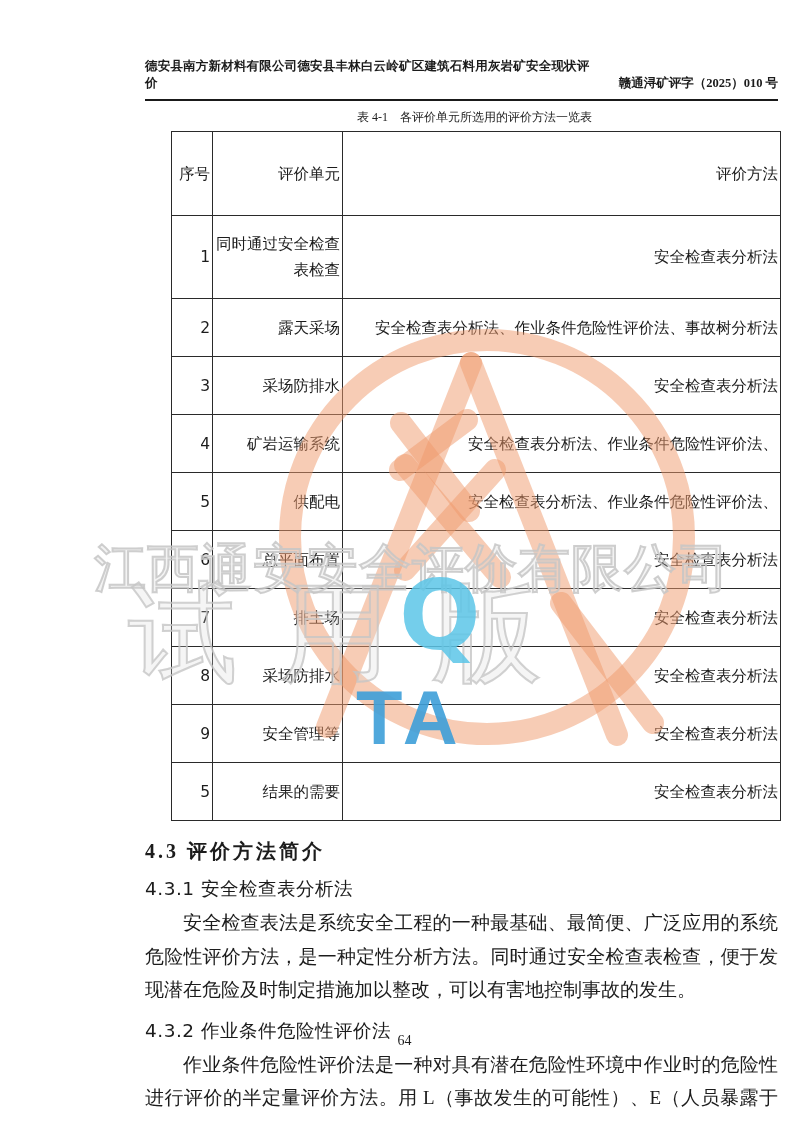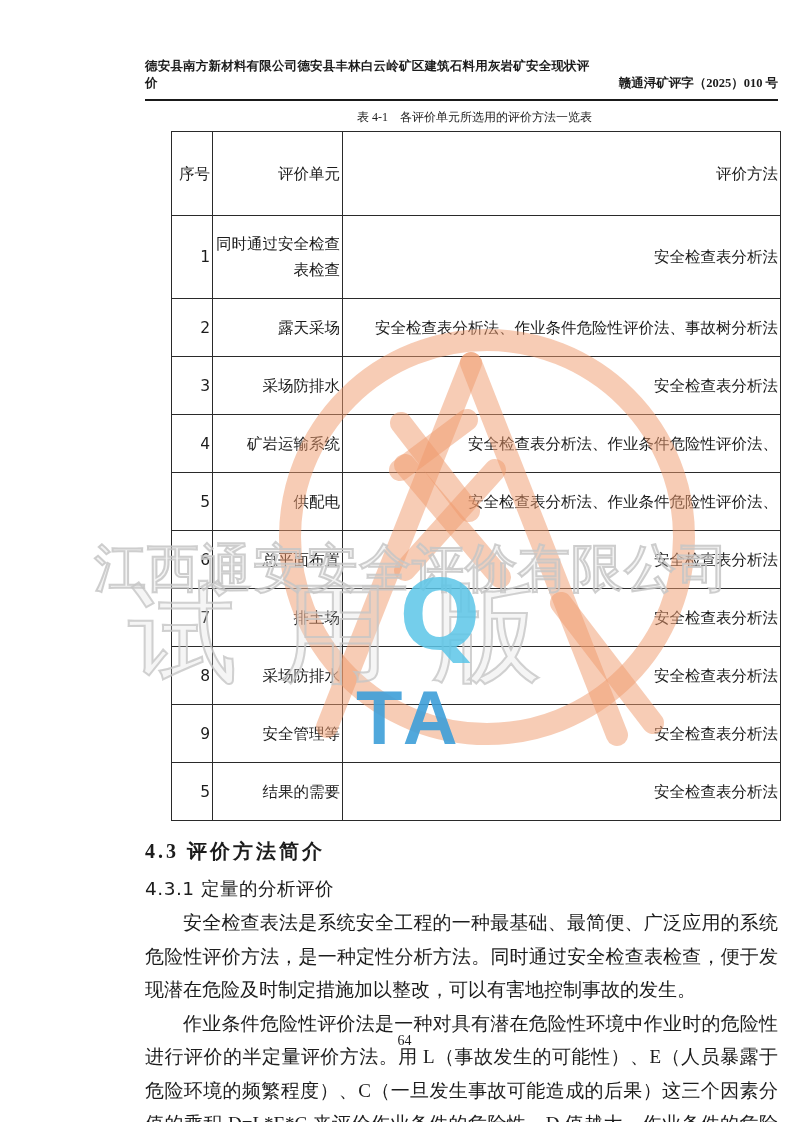--- a/index.html
+++ b/index.html
@@ -136,23 +136,24 @@
           <tr>
             <td>5</td>
             <td>结果的需要</td>
             <td>安全检查表分析法</td>
           </tr>
         </tbody>
     </table>
 
     <h2 class="h43">4.3 评价方法简介</h2>
 
-    <h3 class="hsub">4.3.1 定量的分析评价</h3>
+    <h3 class="hsub">4.3.1 安全检查表分析法</h3>
     <p class="body ind">安全检查表法是系统安全工程的一种最基础、最简便、广泛应用的系统危险性评价方法，是一种定性分析方法。同时通过安全检查表检查，便于发现潜在危险及时制定措施加以整改，可以有害地控制事故的发生。</p>
 
+    <h3 class="hsub">4.3.2 作业条件危险性评价法</h3>
     <p class="body ind">作业条件危险性评价法是一种对具有潜在危险性环境中作业时的危险性进行评价的半定量评价方法。用 L（事故发生的可能性）、E（人员暴露于危险环境的频繁程度）、C（一旦发生事故可能造成的后果）这三个因素分值的乘积 D=L*E*C 来评价作业条件的危险性。D 值越大，作业条件的危险性越大。</p>
 
   </div>
 
   <div class="page-number">64</div>
 
   <div class="wm">
     <svg class="wm-stamp" width="470" height="470" viewBox="0 0 470 470" fill="none">
       <g id="stamp-strokes" stroke="#f09a6c" stroke-opacity="0.5" stroke-width="22" stroke-linecap="round" fill="none">
         <circle cx="232" cy="222" r="197"></circle>

